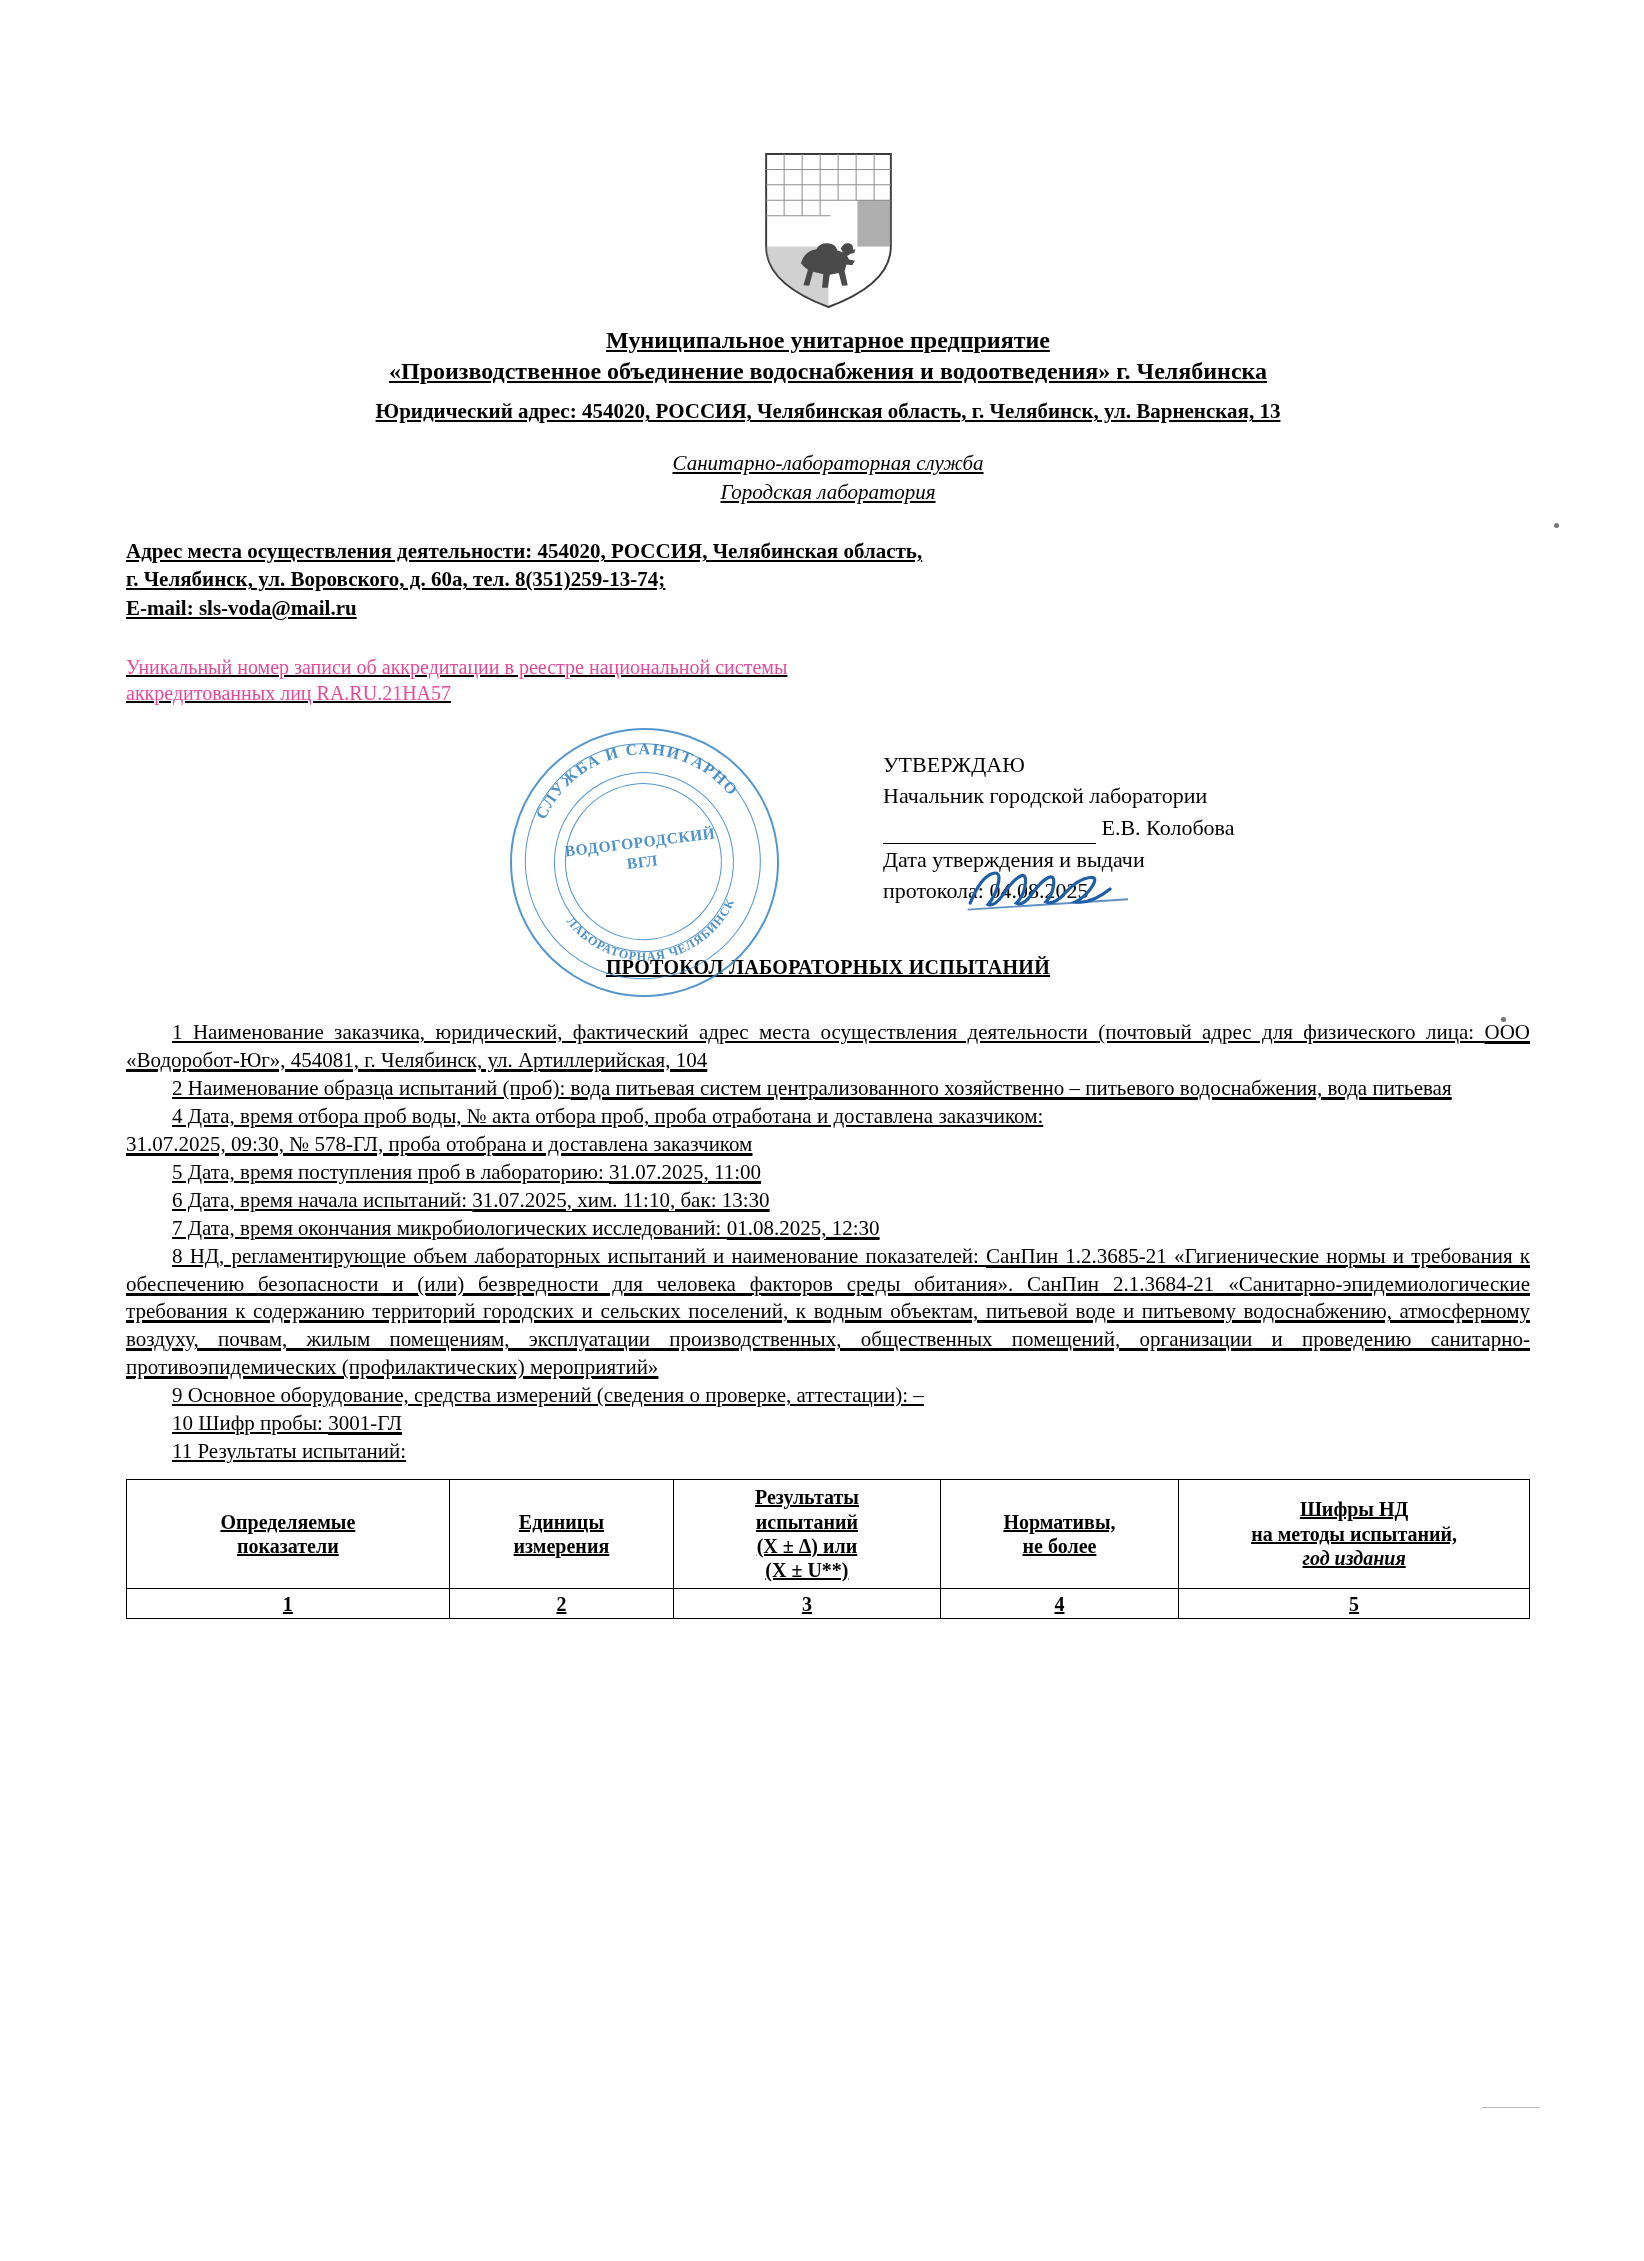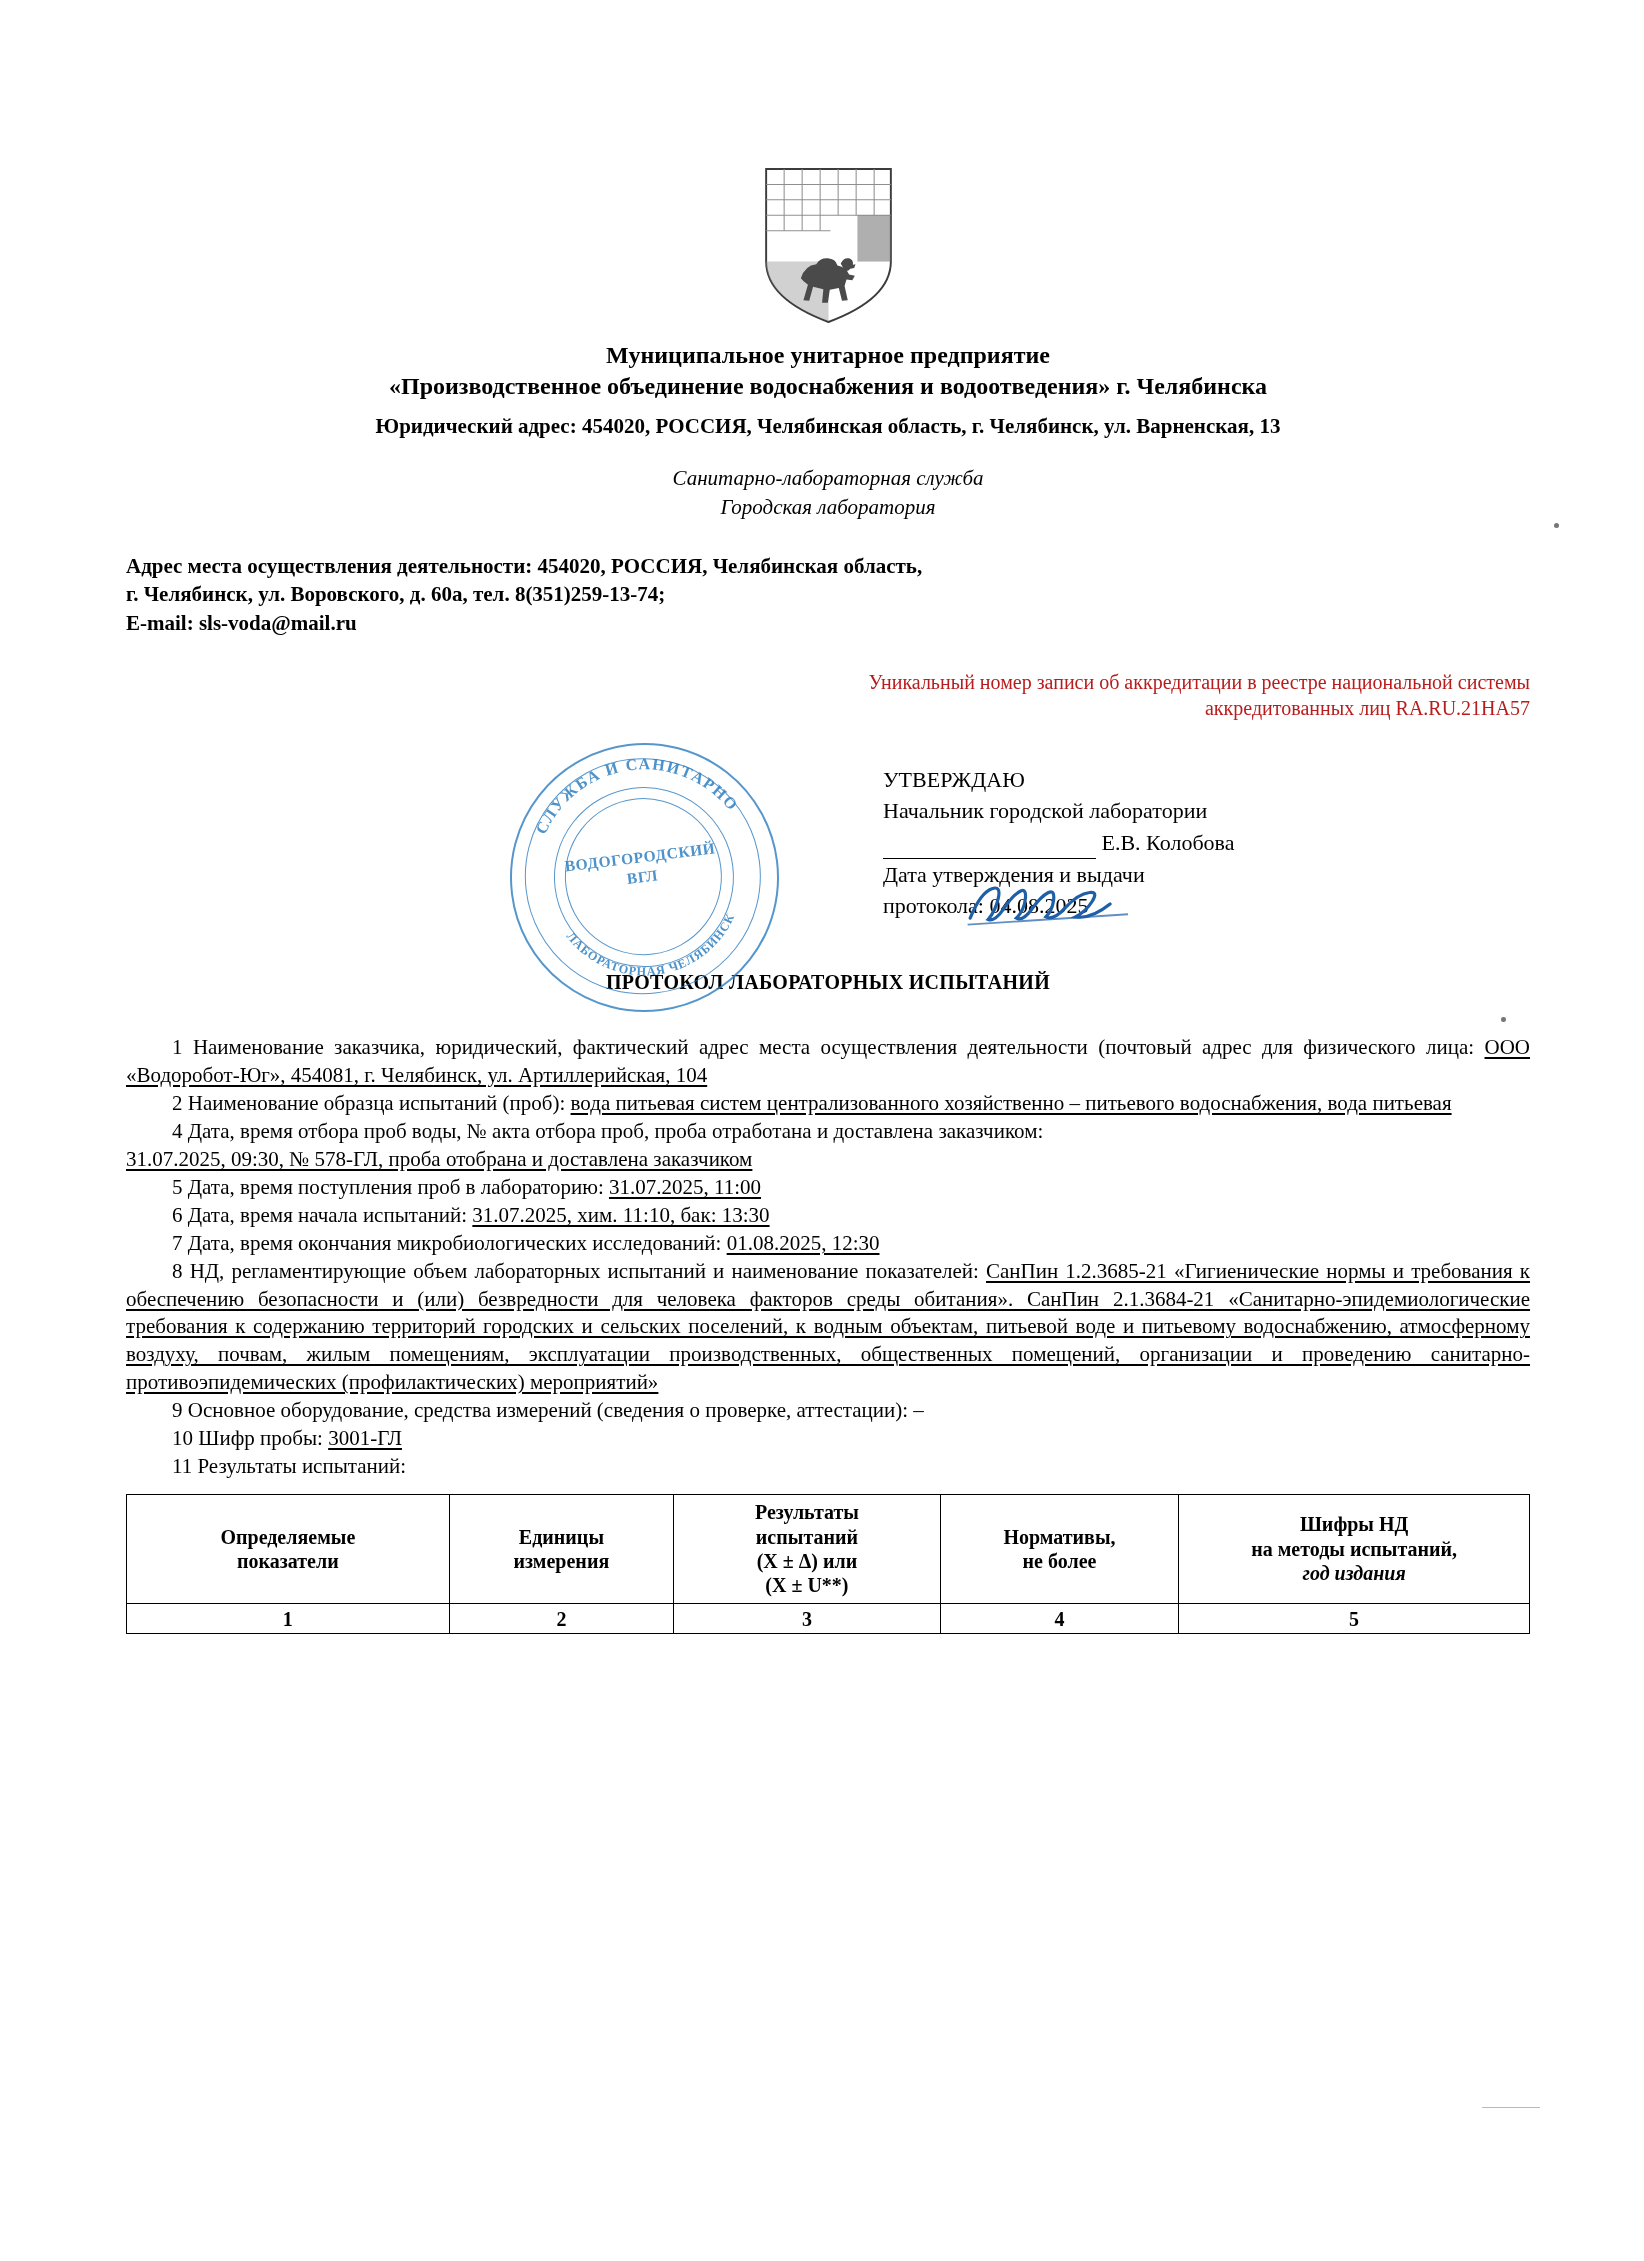--- a/index.html
+++ b/index.html
@@ -15,22 +15,23 @@
     width: 1644px;
     height: 2261px;
     position: relative;
     background: #ffffff;
     box-sizing: border-box;
     overflow: hidden;
   }
   .content {
     position: absolute;
     left: 126px;
-    top: 16px;
+    top: 1px;
     width: 1404px;
+    text-decoration: underline;
   }
 
   
   .emblem-wrap {
     width: 100%;
     display: flex;
     justify-content: center;
     padding-top: 149px;
   }
   .emblem {
@@ -62,25 +63,25 @@
 
   .addr-block {
     text-align: left;
     font-weight: bold;
     font-size: 21px;
     line-height: 1.34;
     margin-top: 30px;
   }
 
   .accred-block {
-    text-align: right;
+    text-align: left;
     font-size: 20px;
     line-height: 1.34;
     margin-top: 32px;
-    color: #b91c1c;
+    color: #ec4899;
   }
 
   
   .approve-area {
     position: relative;
     height: 258px;
     margin-top: 17px;
   }
   .approve {
     position: absolute;

